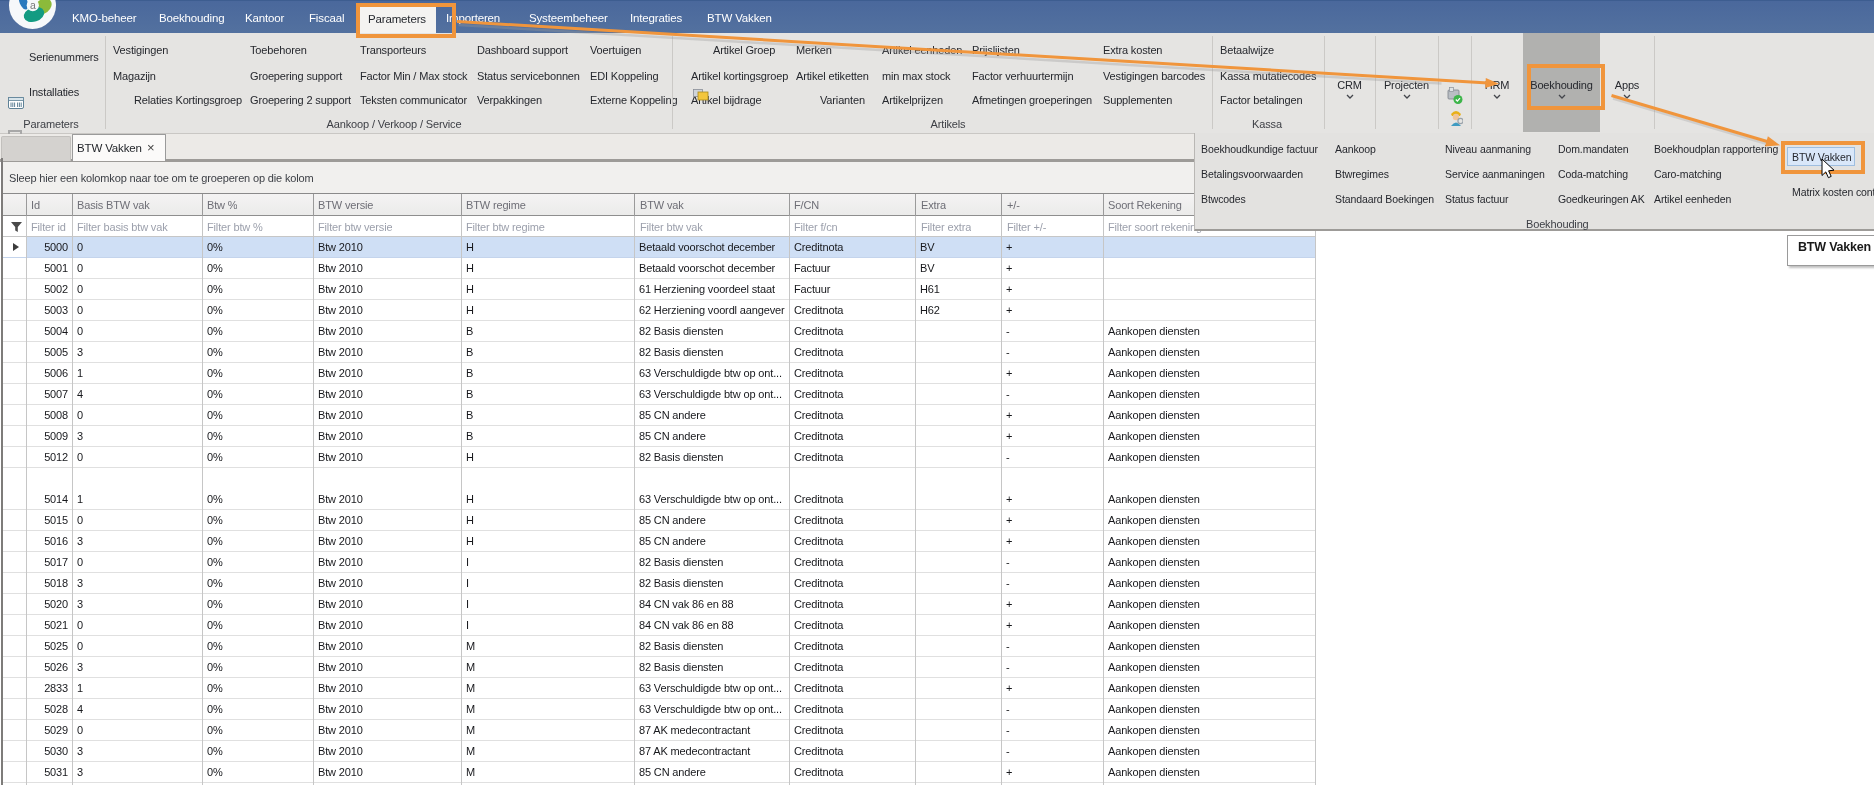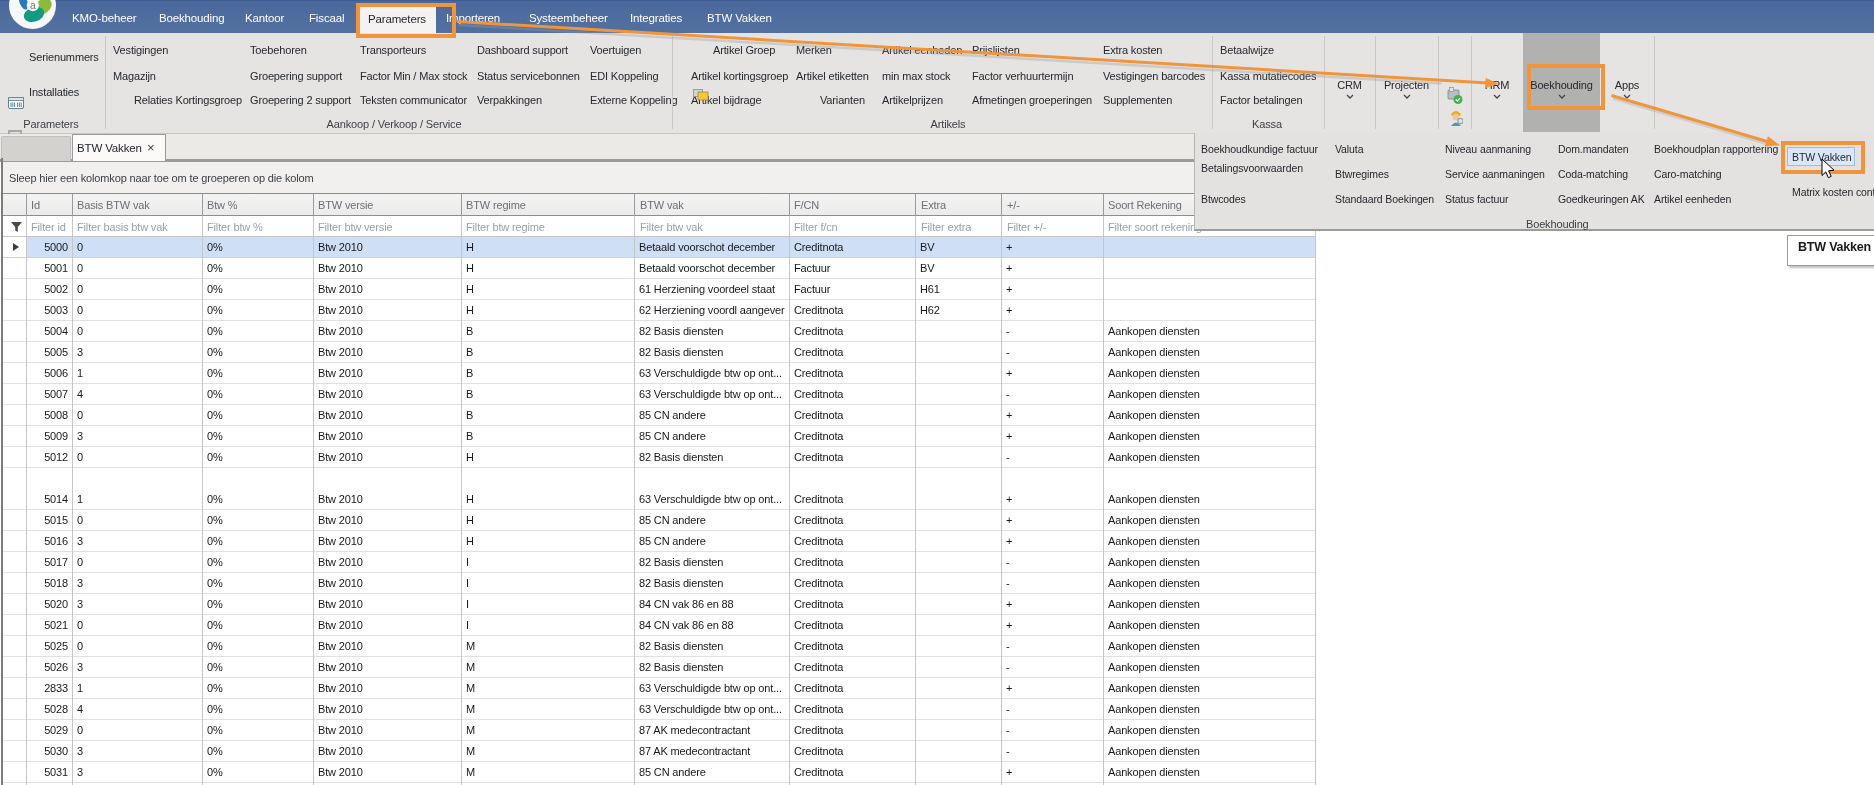--- a/index.html
+++ b/index.html
@@ -617,23 +617,23 @@
 <div class="vlineh" style="left:915px"></div>
 <div class="vline" style="left:1001px"></div>
 <div class="vlineh" style="left:1001px"></div>
 <div class="vline" style="left:1103px"></div>
 <div class="vlineh" style="left:1103px"></div>
 <div class="vline" style="left:1315px"></div>
 <div class="vlineh" style="left:1315px"></div>
 <div id="gridright"></div>
 <div id="dd">
  <div class="dditem" style="left:6px; top:9px">Boekhoudkundige factuur</div>
- <div class="dditem" style="left:6px; top:28px">Betalingsvoorwaarden</div>
+ <div class="dditem" style="left:6px; top:34px">Betalingsvoorwaarden</div>
  <div class="dditem" style="left:6px; top:59px">Btwcodes</div>
- <div class="dditem" style="left:140px; top:9px">Valuta</div>
+ <div class="dditem" style="left:140px; top:9px">Aankoop</div>
  <div class="dditem" style="left:140px; top:34px">Btwregimes</div>
  <div class="dditem" style="left:140px; top:59px">Standaard Boekingen</div>
  <div class="dditem" style="left:250px; top:9px">Niveau aanmaning</div>
  <div class="dditem" style="left:250px; top:34px">Service aanmaningen</div>
  <div class="dditem" style="left:250px; top:59px">Status factuur</div>
  <div class="dditem" style="left:363px; top:9px">Dom.mandaten</div>
  <div class="dditem" style="left:363px; top:34px">Coda-matching</div>
  <div class="dditem" style="left:363px; top:59px">Goedkeuringen AK</div>
  <div class="dditem" style="left:459px; top:9px">Boekhoudplan rapportering</div>
  <div class="dditem" style="left:459px; top:34px">Caro-matching</div>

